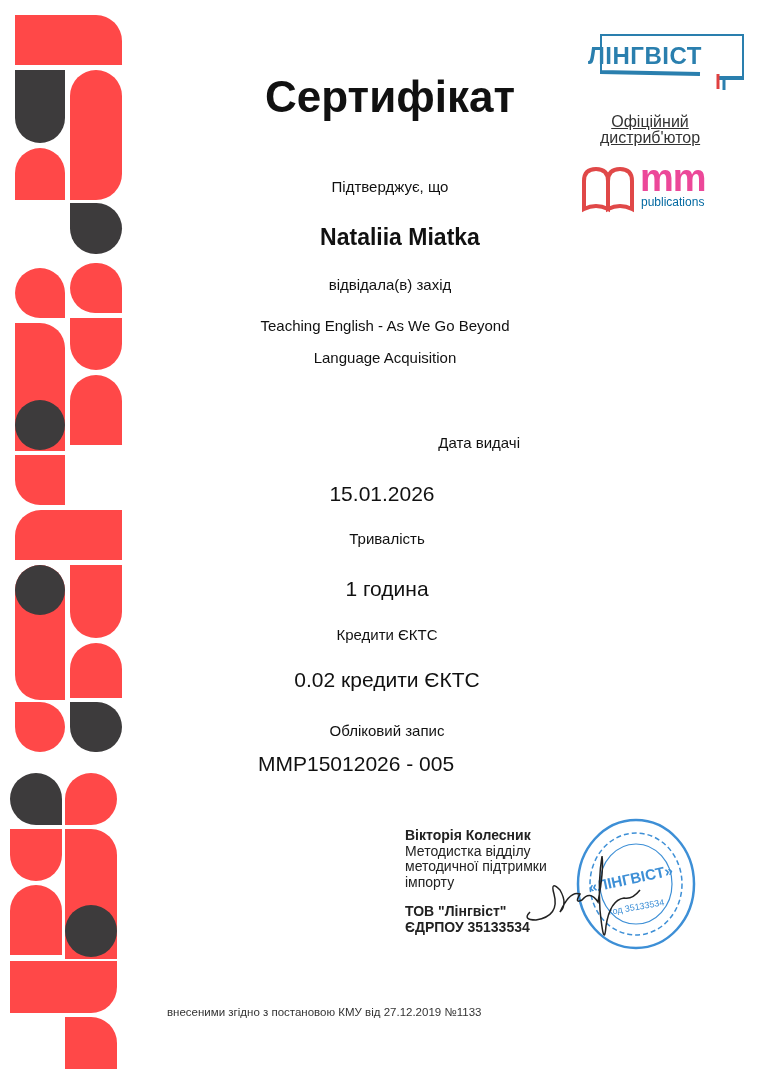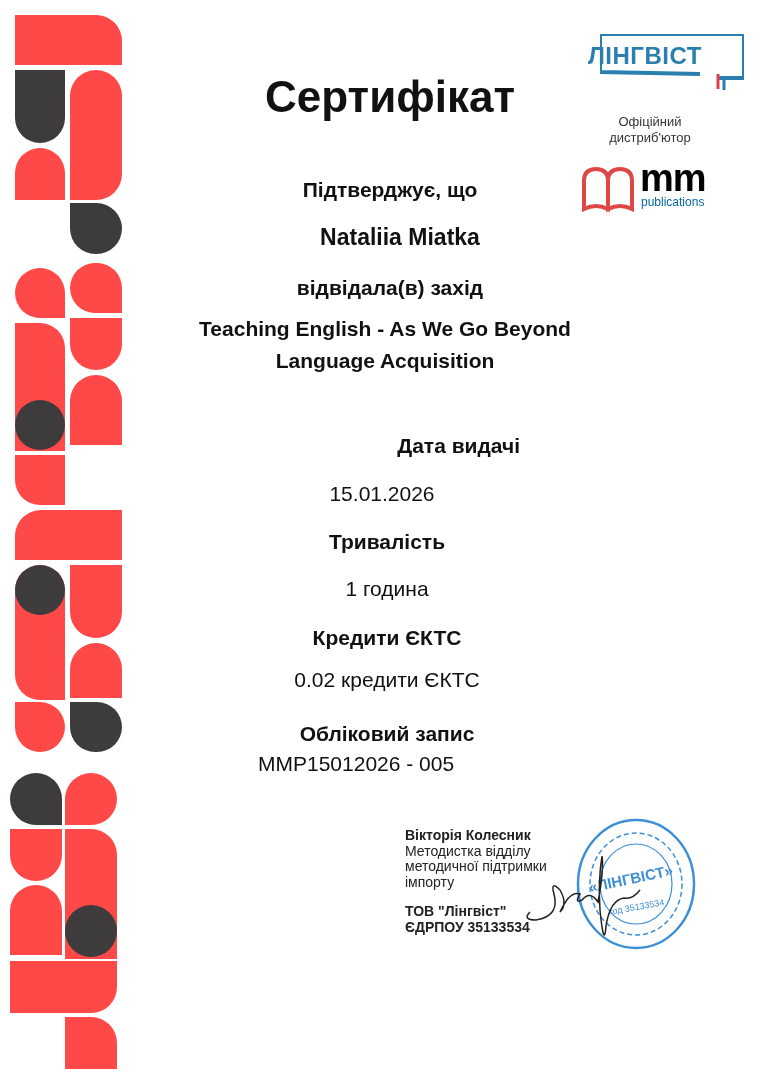--- a/index.html
+++ b/index.html
@@ -4,24 +4,24 @@
 <style>
   html, body { margin:0; padding:0; }
   body { width:763px; height:1080px; background:#ffffff; position:relative; overflow:hidden;
          font-family:"Liberation Sans", "DejaVu Sans", sans-serif; color:#111; }
   .pattern { position:absolute; left:0; top:0; width:140px; height:1080px; }
   .sh { position:absolute; }
   .r { background:#ff4848; }
   .d { background:#3d3b3c; }
   .t { position:absolute; text-align:center; white-space:nowrap; }
   .title { left:200px; width:380px; top:72px; font-size:44px; font-weight:bold; }
-  .b22 { font-weight:bold; font-size:21px; }
+  .b22 { font-weight:normal; font-size:15px; }
   .n21 { font-size:21px; }
   .logo-lingvist { position:absolute; left:576px; top:34px; width:144px; height:56px;padding-left:24px; }
-  .distrib { position:absolute; left:590px; top:114px; width:120px; text-align:center; font-size:13px; line-height:16px; color:#333; }
+  .distrib { position:absolute; left:590px; top:114px; width:120px; text-align:center; font-size:16px; line-height:16px; color:#333;text-decoration:underline; }
   .mm { position:absolute; left:580px; top:165px; width:140px; height:50px; }
   .sign-block { position:absolute; left:405px; top:828px; font-size:14px; line-height:15.5px; color:#222; }
   .sign-block .bold { font-weight:bold; }
   .footer { position:absolute; left:167px; top:1005px; font-size:11.5px; line-height:15.5px; color:#333; }
   .stamp { position:absolute; left:570px; top:814px; width:126px; height:140px; }
 </style>
 </head>
 <body>
 
 <div class="pattern">
@@ -66,21 +66,21 @@
 <div class="distrib">
   <div>Офіційний</div>
   <div>дистриб'ютор</div>
 </div>
 
 <div class="mm">
   <svg width="60" height="50" viewBox="0 0 60 50" style="position:absolute;left:0;top:0;">
     <path d="M4,44 L4,16 Q4,4 16,4 Q28,4 28,16 L28,44 Q16,38 4,44 Z" fill="none" stroke="#e04848" stroke-width="4"></path>
     <path d="M28,44 L28,16 Q28,4 40,4 Q52,4 52,16 L52,44 Q40,38 28,44 Z" fill="none" stroke="#e04848" stroke-width="4"></path>
   </svg>
-  <span style="position:absolute;left:60px;top:-8px;font-size:38px;color:#000000;font-weight:bold;letter-spacing:-1px;">mm</span>
+  <span style="position:absolute;left:60px;top:-8px;font-size:38px;color:#ec4899;font-weight:bold;letter-spacing:-1px;">mm</span>
   <span style="position:absolute;left:61px;top:30px;font-size:12px;color:#0369a1;">publications</span>
 </div>
 
 <div class="t title">Сертифікат</div>
 <div class="t b22" style="left:220px;width:340px;top:178px;">Підтверджує, що</div>
 <div class="t" style="left:220px;width:360px;top:224px;font-size:23px;font-weight:bold;">Nataliia Miatka</div>
 <div class="t b22" style="left:220px;width:340px;top:276px;">відвідала(в) захід</div>
 <div class="t b22" style="left:170px;width:430px;top:317px;">Teaching English - As We Go Beyond</div>
 <div class="t b22" style="left:170px;width:430px;top:349px;">Language Acquisition</div>
 
@@ -111,13 +111,14 @@
   </svg>
   <span style="position:absolute;left:18px;top:56px;font-size:15px;font-weight:bold;color:#3d8fd6;transform:rotate(-12deg);">«ЛІНГВІСТ»</span>
   <span style="position:absolute;left:38px;top:88px;font-size:9px;color:#3d8fd6;transform:rotate(-10deg);">код 35133534</span>
 </div>
 
 <svg style="position:absolute;left:520px;top:850px;" width="140" height="110">
   <path d="M10,62 Q2,70 16,70 Q40,66 34,44 Q30,30 40,40 Q48,54 40,62 Q50,40 60,44 Q54,54 62,50 Q70,40 78,52 Q84,20 82,6 Q78,30 80,60 Q84,100 86,76 Q90,50 104,48 Q112,50 120,40" fill="none" stroke="#222" stroke-width="1.5"></path>
 </svg>
 
 <div class="footer">
+  <div>внесеними згідно з постановою КМУ від 27.12.2019 №1133</div>
 </div>
 
 </body></html>

